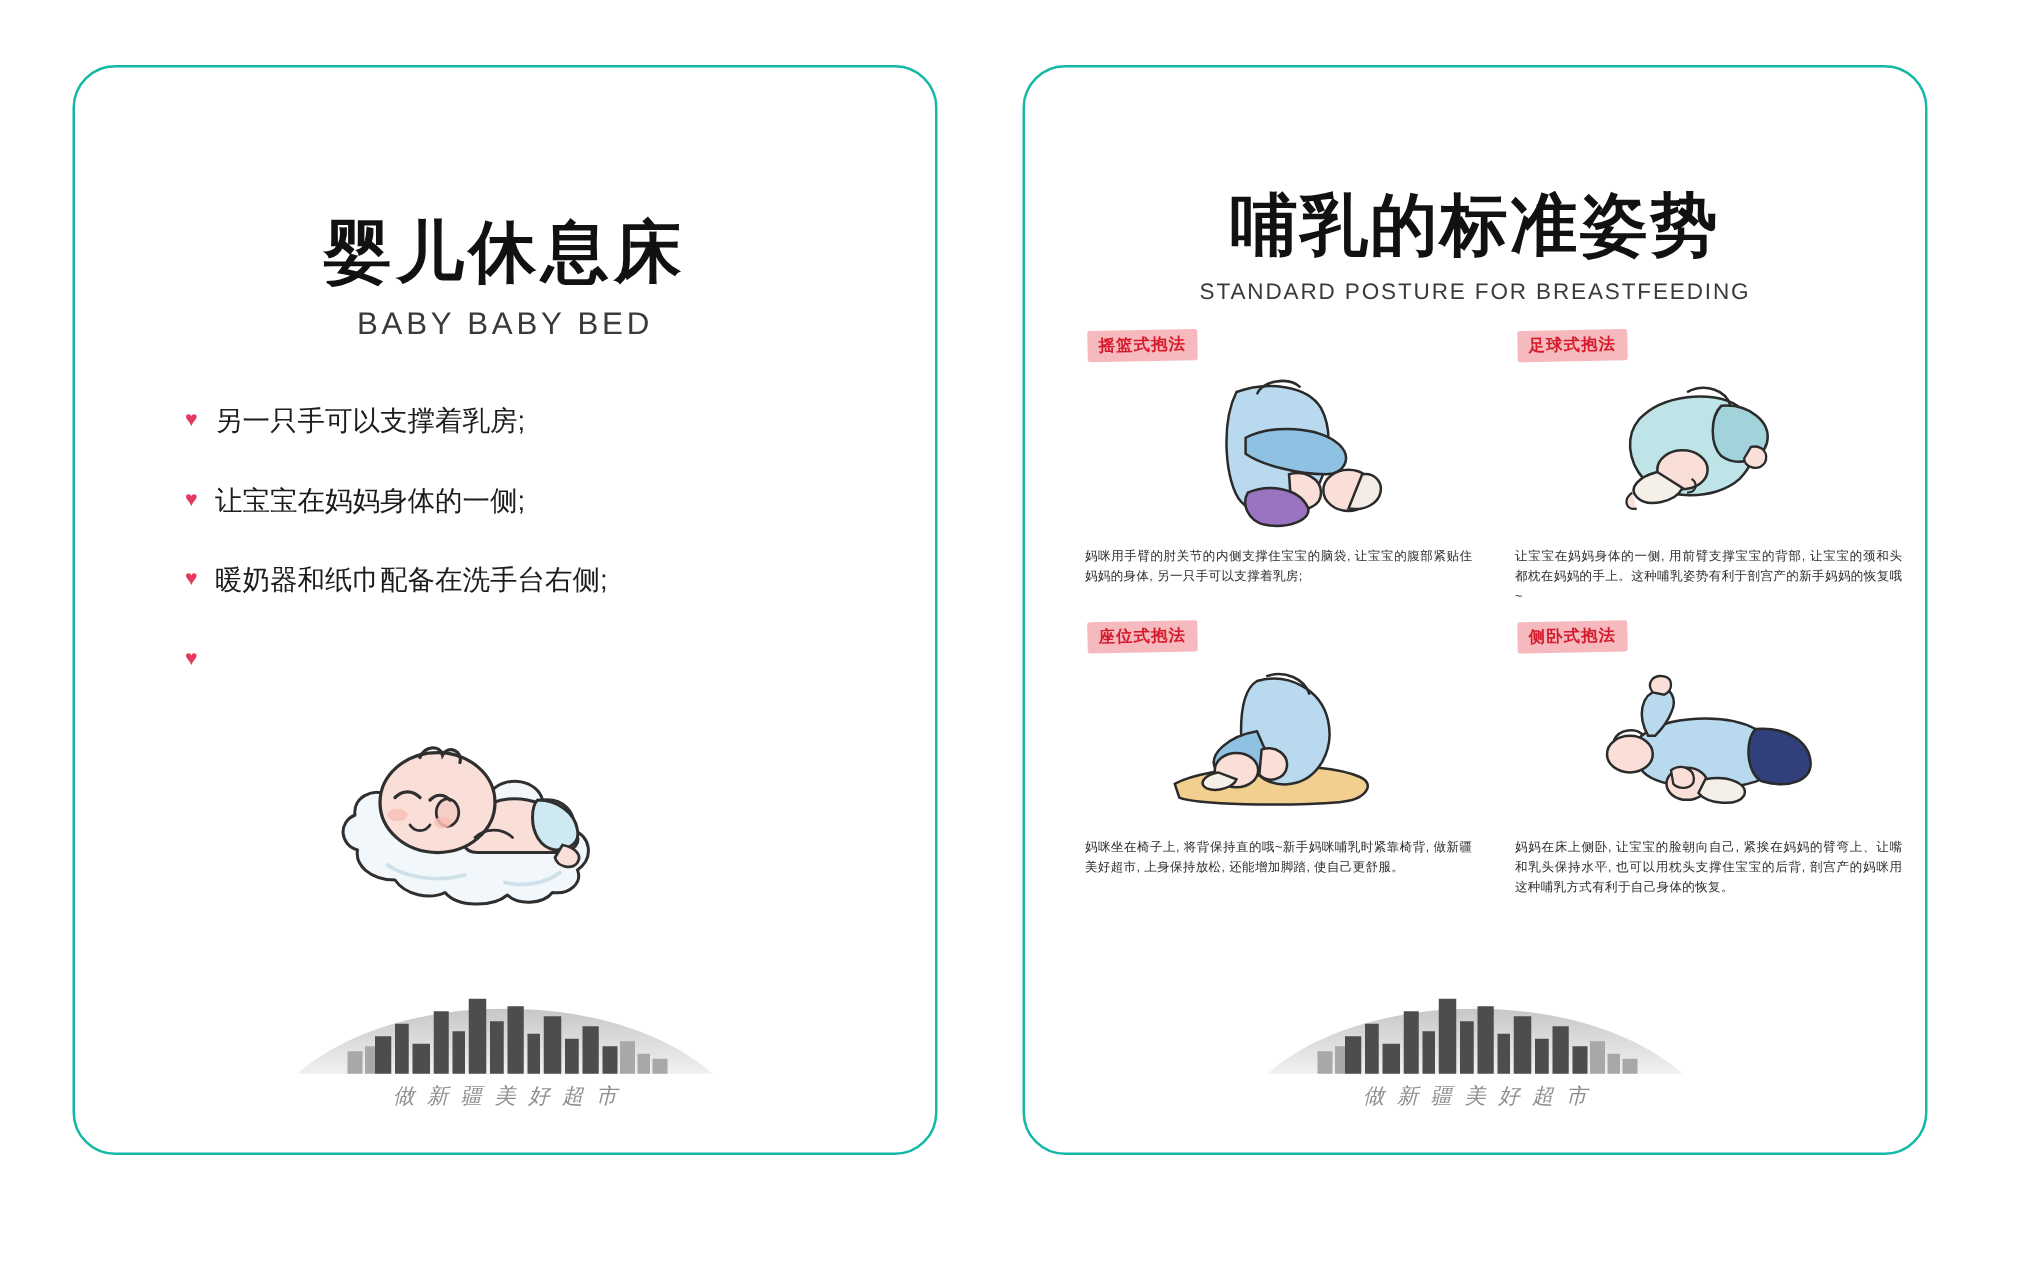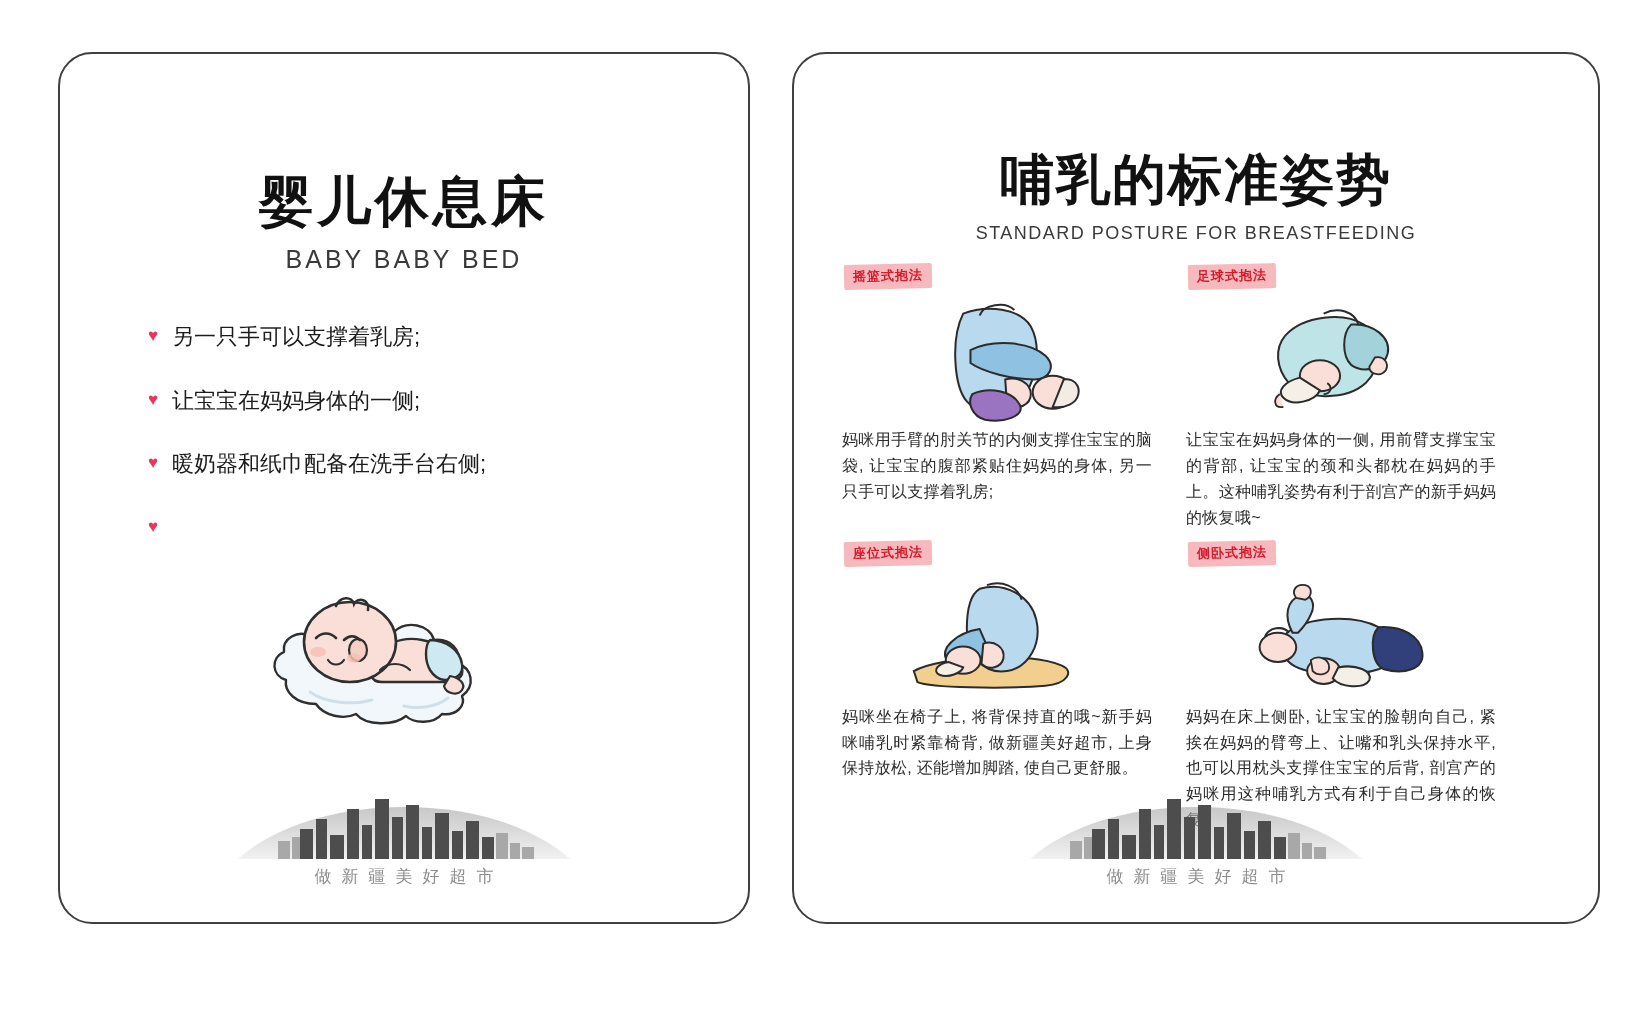--- a/index.html
+++ b/index.html
@@ -13,25 +13,25 @@
   .stage {
     position: relative;
     width: 1625px; height: 1027px;
     background: #ffffff;
   }
 
   
   .panel {
     position: absolute;
     background: #ffffff;
-    border: 2px solid #404040;
+    border: 2px solid #14b8a6;
     border-radius: 34px;
   }
   #panel-left  { left: 58px;  top: 52px; width: 692px; height: 872px; }
-  #panel-right { left: 792px; top: 52px; width: 808px; height: 872px; }
+  #panel-right { left: 818px; top: 52px; width: 724px; height: 872px; }
 
   
   .title-cn {
     text-align: center;
     font-size: 54px;
     font-weight: bold;
     letter-spacing: 4px;
     color: #111111;
     margin: 0;
   }
@@ -107,35 +107,36 @@
     margin-left: 8px;
   }
   .art {
     height: 134px;
     margin-top: 4px;
     display: flex;
     align-items: flex-end;
     justify-content: center;
   }
   .caption {
-    font-size: 16px;
+    font-size: 10px;
     line-height: 1.62;
     color: #2b2b2b;
     letter-spacing: 0.3px;
-    margin-top: 0;
+    margin-top: 11px;
     padding: 0 6px;
     text-align: justify;
   }
 
   
   .footer {
     position: absolute;
     bottom: 34px;
     left: 0; width: 100%;
     text-align: center;
+    font-style: italic;
   }
   .footer .skyline { display: block; margin: 0 auto; }
   .footer .slogan {
     font-size: 17px;
     letter-spacing: 10px;
     color: #8e8e8e;
     margin-top: 4px;
     padding-left: 10px;
   }
 </style>

